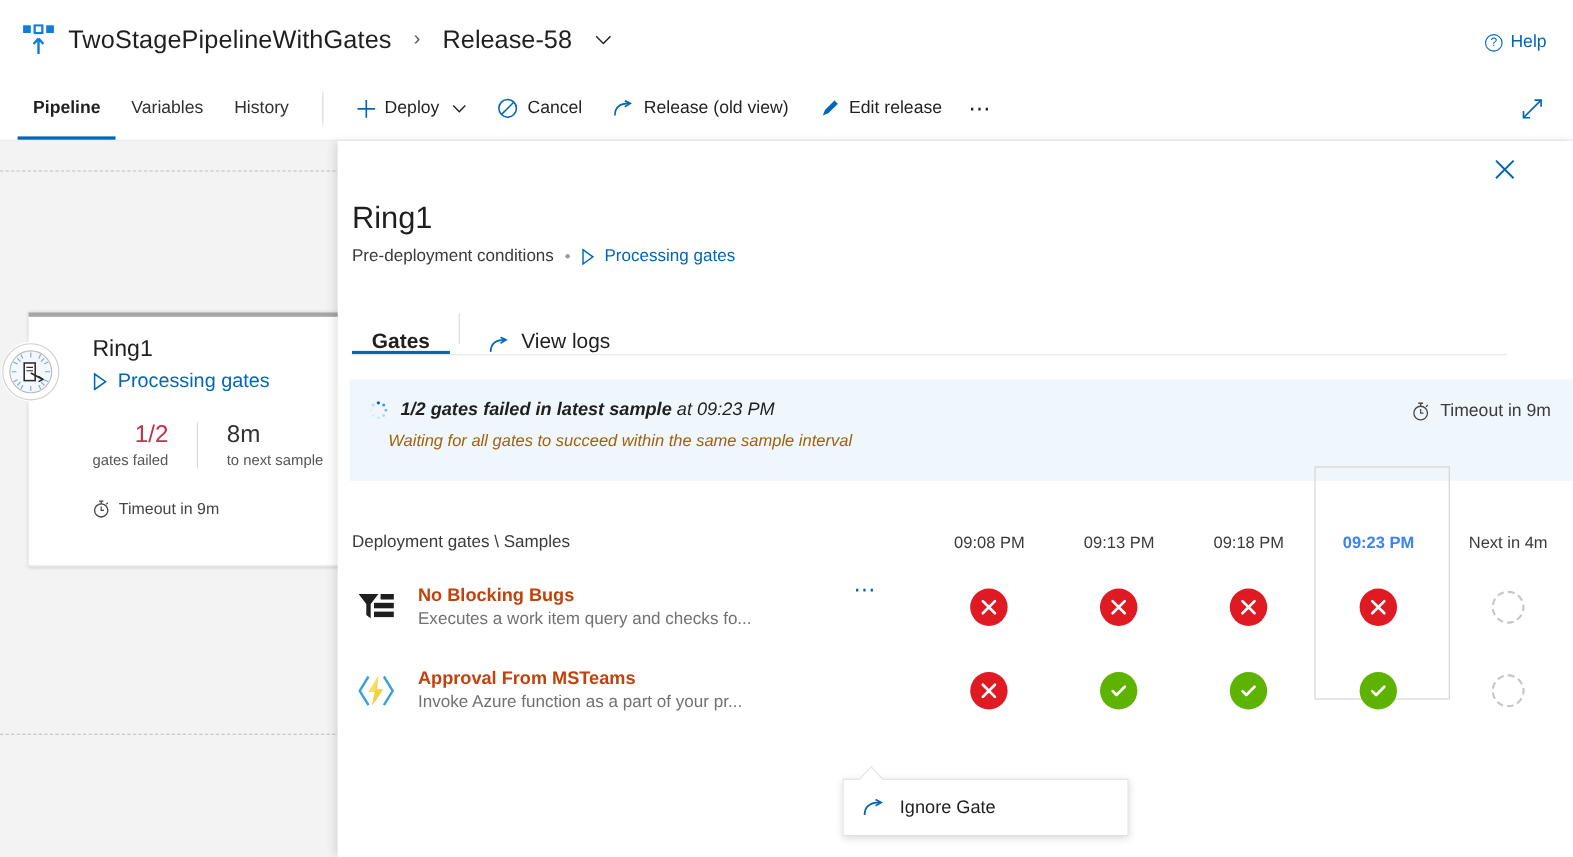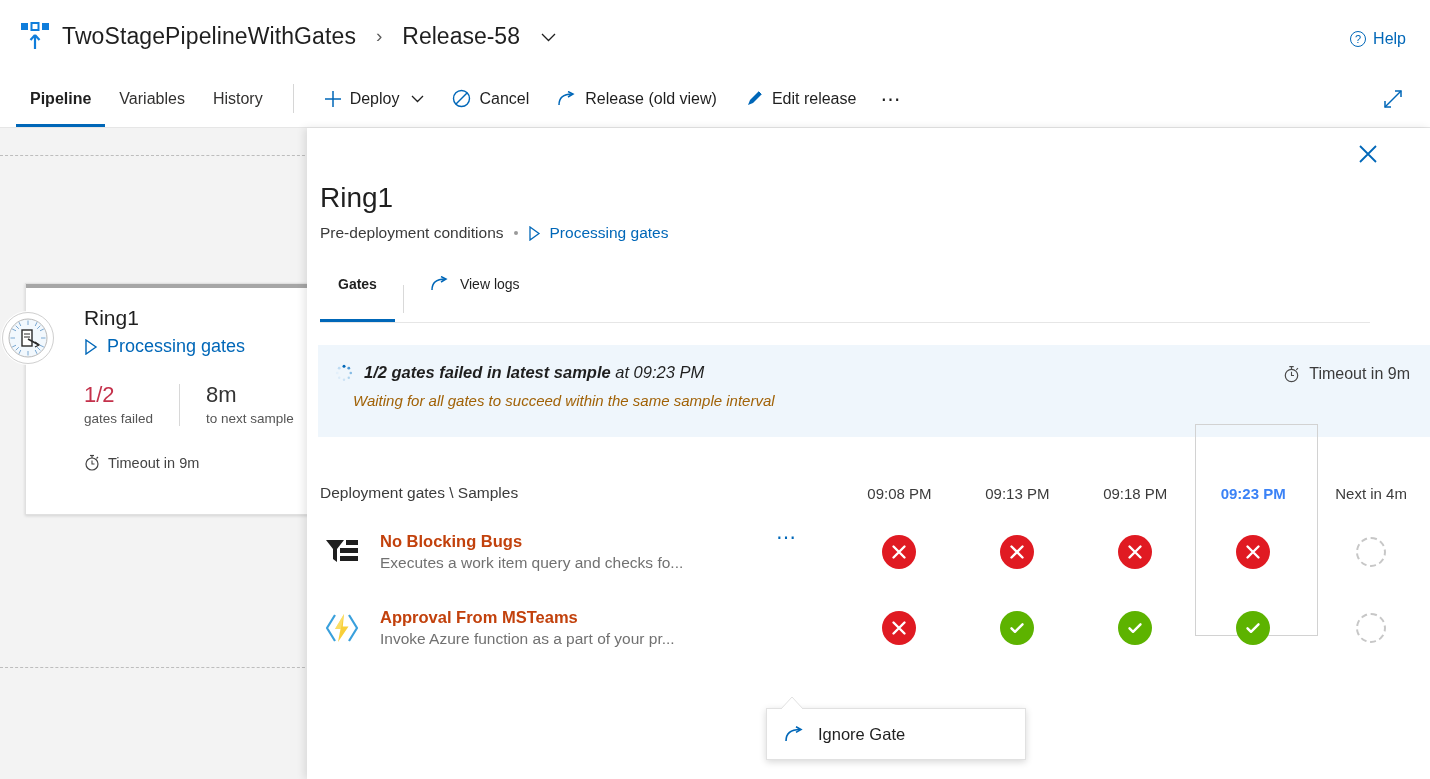--- a/index.html
+++ b/index.html
@@ -96,21 +96,21 @@
   .stage-status {
     position:absolute; left:58px; top:52px; display:flex; align-items:center; gap:9px;
     color:#0067b8; font-size:18px; cursor:pointer;
   }
   .stage-metrics {
     position:absolute; left:58px; top:98px; display:flex; align-items:flex-start; gap:0;
   }
   .metric { display:flex; flex-direction:column; }
   .metric .big { font-size:22px; line-height:26px; }
   .metric .sub { font-size:13.5px; color:#555; margin-top:3px; }
-  .metric.fail .big { color:#c4314b; }
+  .metric.fail .big { color:#c4314b;text-align:right; }
   .metric.next .big { color:#333; }
   .metric-sep { width:1px; height:42px; background:#d8d8d8; margin: 2px 26px 0 26px; }
   .stage-timeout {
     position:absolute; left:58px; top:170px; display:flex;align-items:center;gap:8px;
     font-size:14.5px; color:#444;
   }
 
   
   .panel {
     position:absolute; left:307px; top:128px; width:1123px; height:651px;
@@ -125,21 +125,21 @@
     position:absolute; left:13px; top:96px; display:flex; align-items:center; gap:10px;
     font-size:15.5px; color:#3a3a3a;
   }
   .sub-dot { width:4px;height:4px;border-radius:50%;background:#9a9a9a; display:inline-block; }
   .sub-link { color:#0067b8; display:flex; align-items:center; gap:9px; cursor:pointer; }
 
   .panel-tabs {
     position:absolute; left:13px; top:148px; display:flex; align-items:stretch; height:46px;
   }
   .ptab {
-    display:flex;align-items:flex-start; padding: 0 18px; font-size:14px; color:#1f1f1f;
+    display:flex;align-items:flex-end; padding: 0 18px; font-size:19px; color:#1f1f1f;
     position:relative; cursor:pointer;
   }
   .ptab.active { font-weight:700; }
   .ptab.active::after{ content:""; position:absolute; left:0;right:0;bottom:0;height:3px;background:#0067b8; }
   .ptab-sep { width:1px; background:#d9d9d9; margin: 9px 8px; }
   .ptab.link { color:#1f1f1f; gap:10px; }
   .panel-tabline {
     position:absolute; left:13px; top:194px; width:1050px; height:1px; background:#e6e6e6;
   }
 

